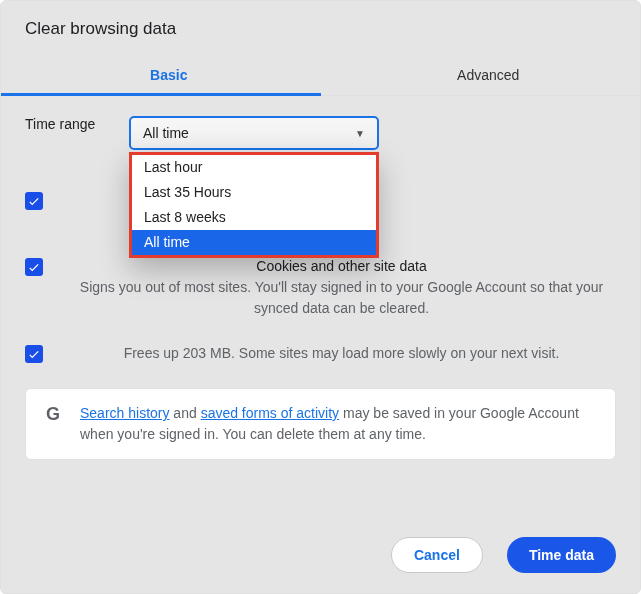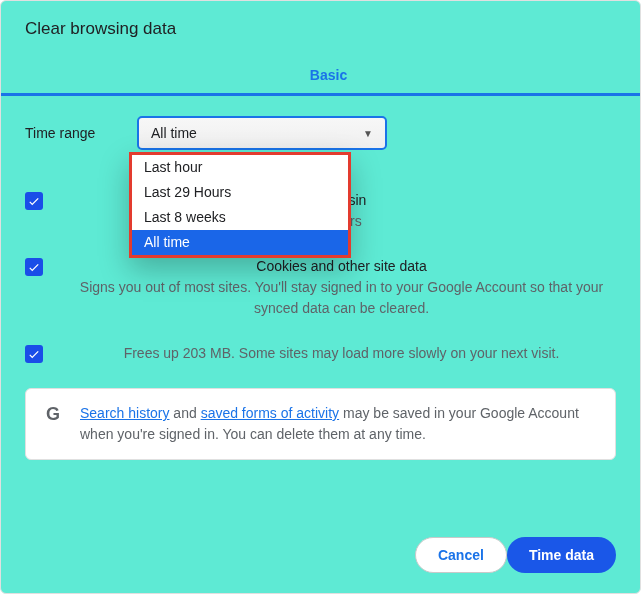--- a/index.html
+++ b/index.html
@@ -12,21 +12,21 @@
     width: 641px;
     height: 594px;
     overflow: hidden;
   }
   .dialog {
     width: 641px;
     height: 594px;
     border: 1px solid #e0e0e0;
     border-radius: 6px;
     position: relative;
-    background: #5eead4;
+    background: #e5e5e5;
     padding: 0;
   }
   .title {
     font-size: 17px;
     padding: 18px 24px 0 24px;
     font-weight: 400;
   }
   .tabs {
     display: flex;
     margin-top: 14px;
@@ -50,22 +50,21 @@
     position: absolute;
     left: 0; right: 0; bottom: -1px;
     height: 3px;
     background: #1a73e8;
   }
   .body {
     padding: 20px 24px 0 24px;
   }
   .row-range {
     display: flex;
-    align-items: center;
-    gap: 22px;
+    gap: 14px;
     position: relative;
   }
   .range-label {
     font-size: 14px;
     color: #202124;
     width: 90px;
   }
   .select {
     width: 250px;
     height: 34px;
@@ -80,21 +79,21 @@
     font-size: 14px;
   }
   .select .arrow {
     font-size: 10px;
     color: #555;
   }
   .dropdown {
     position: absolute;
     top: 36px;
     left: 104px;
-    width: 222px;
+    width: 250px;
     border: 3px solid #e33b2e;
     background: #fff;
     z-index: 10;
     box-shadow: 0 12px 28px rgba(0,0,0,0.25);
   }
   .dropdown-item {
     padding: 2px 12px;
     font-size: 14px;
     line-height: 21px;
     cursor: pointer;
@@ -156,21 +155,21 @@
   .notice-text a {
     color: #1a73e8;
     text-decoration: underline;
     cursor: pointer;
   }
   .footer {
     position: absolute;
     bottom: 20px;
     right: 24px;
     display: flex;
-    gap: 0;
+    gap: 24px;
   }
   .btn {
     height: 36px;
     border-radius: 18px;
     padding: 0 22px;
     font-size: 14px;
     font-weight: 600;
     cursor: pointer;
     display: flex;
     align-items: center;
@@ -189,35 +188,38 @@
 </head>
 <body>
 
 <div class="dialog">
 
   <div class="title">Clear browsing data</div>
 
   <div class="tabs">
     <div class="tab active">
       <span>Basic</span>
+    </div>
+    <div class="tab">
+      <span>Advanced</span>
     </div>
   </div>
 
   <div class="body">
 
     <div class="row-range">
       <div class="range-label">Time range</div>
       <div class="select">
         <span>All time</span>
         <span class="arrow">▼</span>
       </div>
 
       <div class="dropdown">
         <div class="dropdown-item">Last hour</div>
-        <div class="dropdown-item">Last 29 Hours</div>
+        <div class="dropdown-item">Last 35 Hours</div>
         <div class="dropdown-item">Last 8 weeks</div>
         <div class="dropdown-item selected">All time</div>
       </div>
     </div>
 
     <div class="options">
 
       <div class="opt">
         <div class="checkbox">
           <svg viewBox="0 0 24 24">

